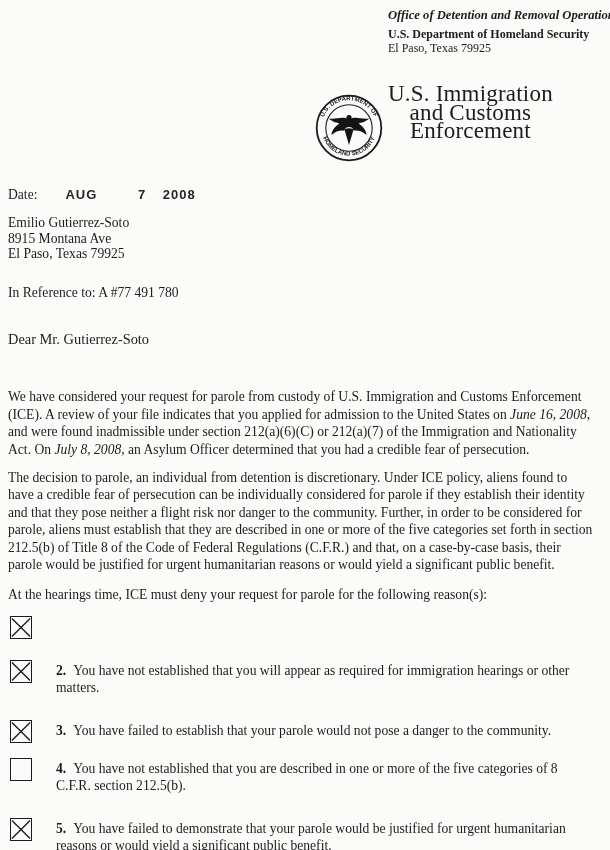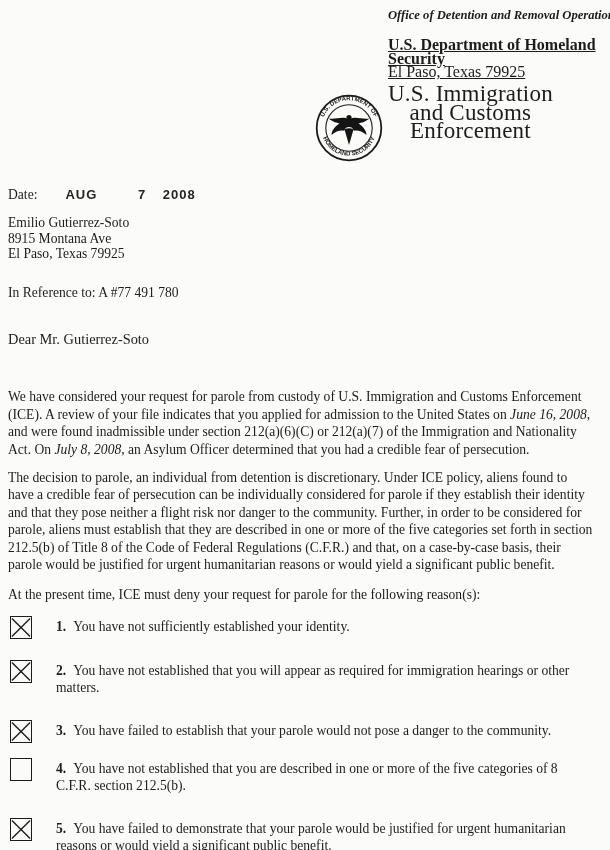--- a/index.html
+++ b/index.html
@@ -16,21 +16,21 @@
     line-height: 17.4px;
     overflow: hidden;
   }
 
   
   .office-line {
     position: absolute; left: 388px; top: 8px;
     font-style: italic; font-weight: bold; font-size: 12.6px; line-height: 14px;
     white-space: nowrap;
   }
-  .dept-block { position: absolute; left: 388px; top: 38px; font-size: 16px; line-height: 13.6px; text-decoration: underline; }
+  .dept-block { position: absolute; left: 388px; top: 28px; font-size: 12px; line-height: 13.6px; }
   .dept-name { font-weight: bold; }
   .seal { position: absolute; left: 315px; top: 94px; width: 68px; height: 68px; }
   .seal text { font-family: "Liberation Sans", sans-serif; font-weight: bold; fill: #1b1b1b; }
   .agency-name {
     position: absolute; left: 388px; top: 85px;
     font-size: 23px; line-height: 18.6px; letter-spacing: 0.2px; text-align: center;
   }
 
   
   .body { position: absolute; left: 8px; right: 16px; top: 186px; }
@@ -126,30 +126,29 @@
     </div>
 
     <div class="reference">In Reference to:  A #77 491 780</div>
 
     <div class="salutation">Dear Mr. Gutierrez-Soto</div>
 
     <p class="para1"><span>We have considered your request for parole from custody of U.S. Immigration and Customs Enforcement (ICE).  A review of your file indicates that you applied for admission to the United States on </span><span class="it">June 16, 2008</span><span>, and were found inadmissible under section 212(a)(6)(C) or 212(a)(7) of the Immigration and Nationality Act.  On </span><span class="it">July 8, 2008</span><span>, an Asylum Officer determined that you had a credible fear of persecution.</span></p>
 
     <p class="para2">The decision to parole, an individual from detention is discretionary. Under ICE policy, aliens found to have a credible fear of persecution can be individually considered for parole if they establish their identity and that they pose neither a flight risk nor danger to the community.  Further, in order to be considered for parole, aliens must establish that they are described in one or more of the five categories set forth in section 212.5(b) of Title 8 of the Code of Federal Regulations (C.F.R.) and that, on a case-by-case basis, their parole would be justified for urgent humanitarian reasons or would yield a significant public benefit.</p>
 
-    <p class="reasons-intro">At the present time, ICE must deny your request for parole for the following reason(s):</p>
+    <p class="reasons-intro">At the hearings time, ICE must deny your request for parole for the following reason(s):</p>
 
     <div class="reason reason-1">
       <span class="cb checked">
           <svg viewBox="0 0 22 22">
             <line x1="1" y1="1" x2="21" y2="21"></line>
             <line x1="21" y1="1" x2="1" y2="21"></line>
           </svg>
         </span>
-      <div class="reason-text"><span class="reason-num">1.</span><span>You have not sufficiently established your identity.</span></div>
     </div>
 
     <div class="reason reason-2">
       <span class="cb checked">
           <svg viewBox="0 0 22 22">
             <line x1="1" y1="1" x2="21" y2="21"></line>
             <line x1="21" y1="1" x2="1" y2="21"></line>
           </svg>
         </span>
       <div class="reason-text"><span class="reason-num">2.</span><span>You have not established that you will appear as required for immigration hearings or other matters.</span></div>

